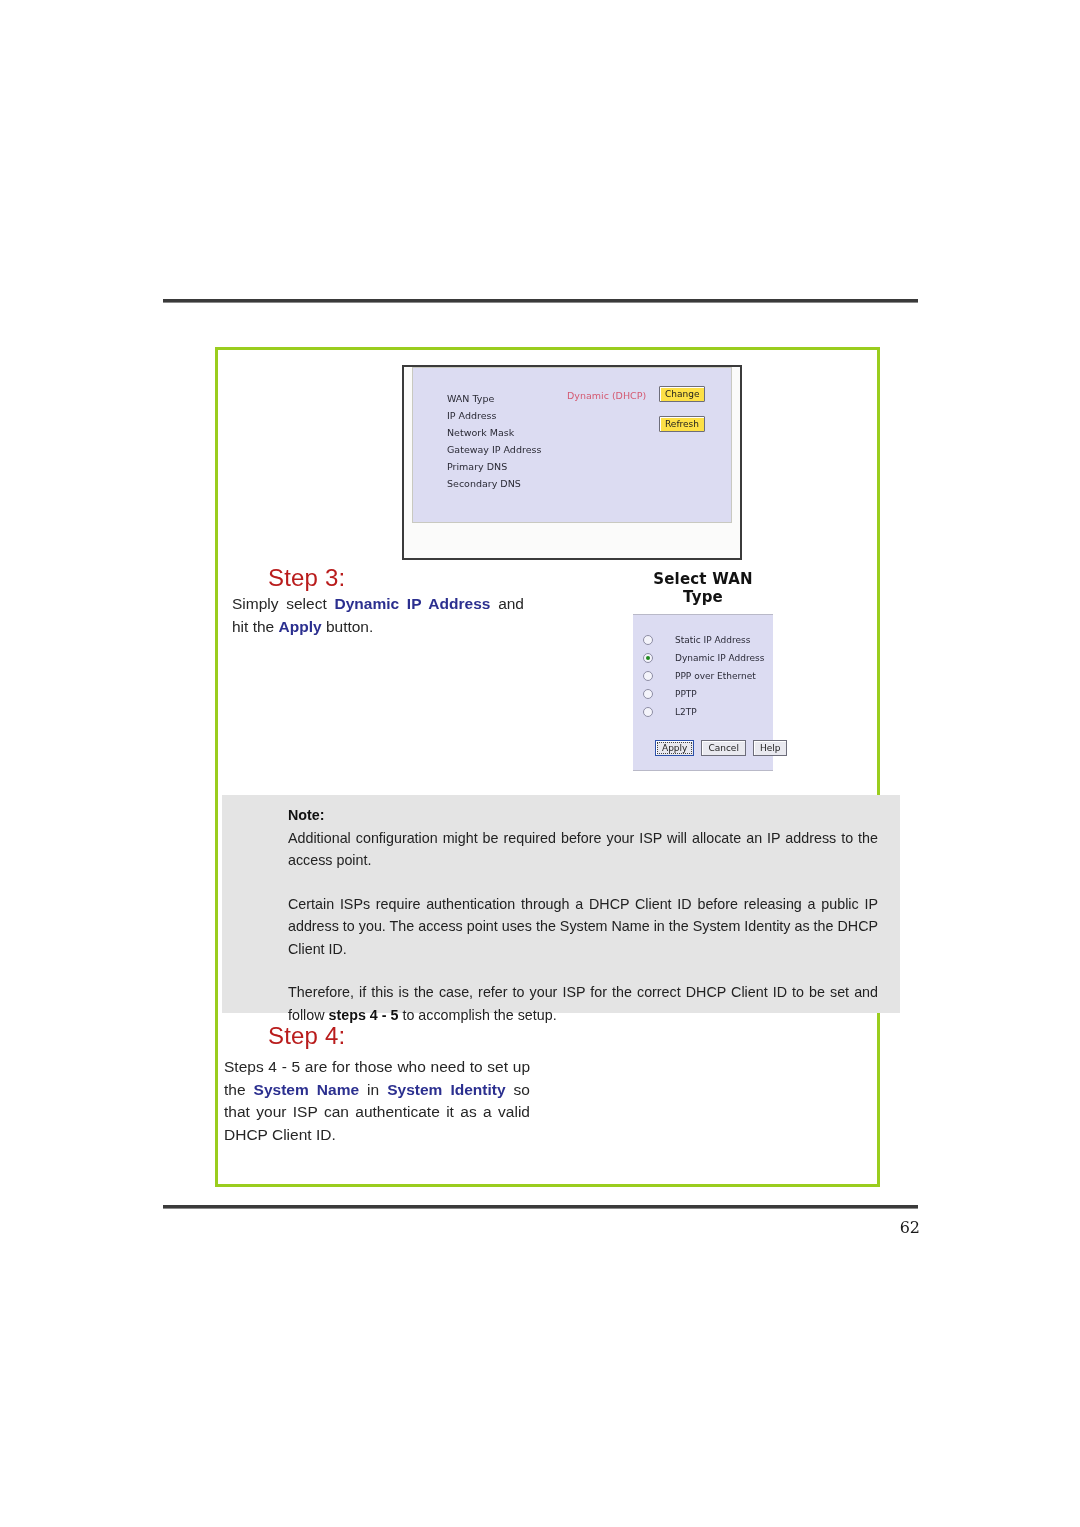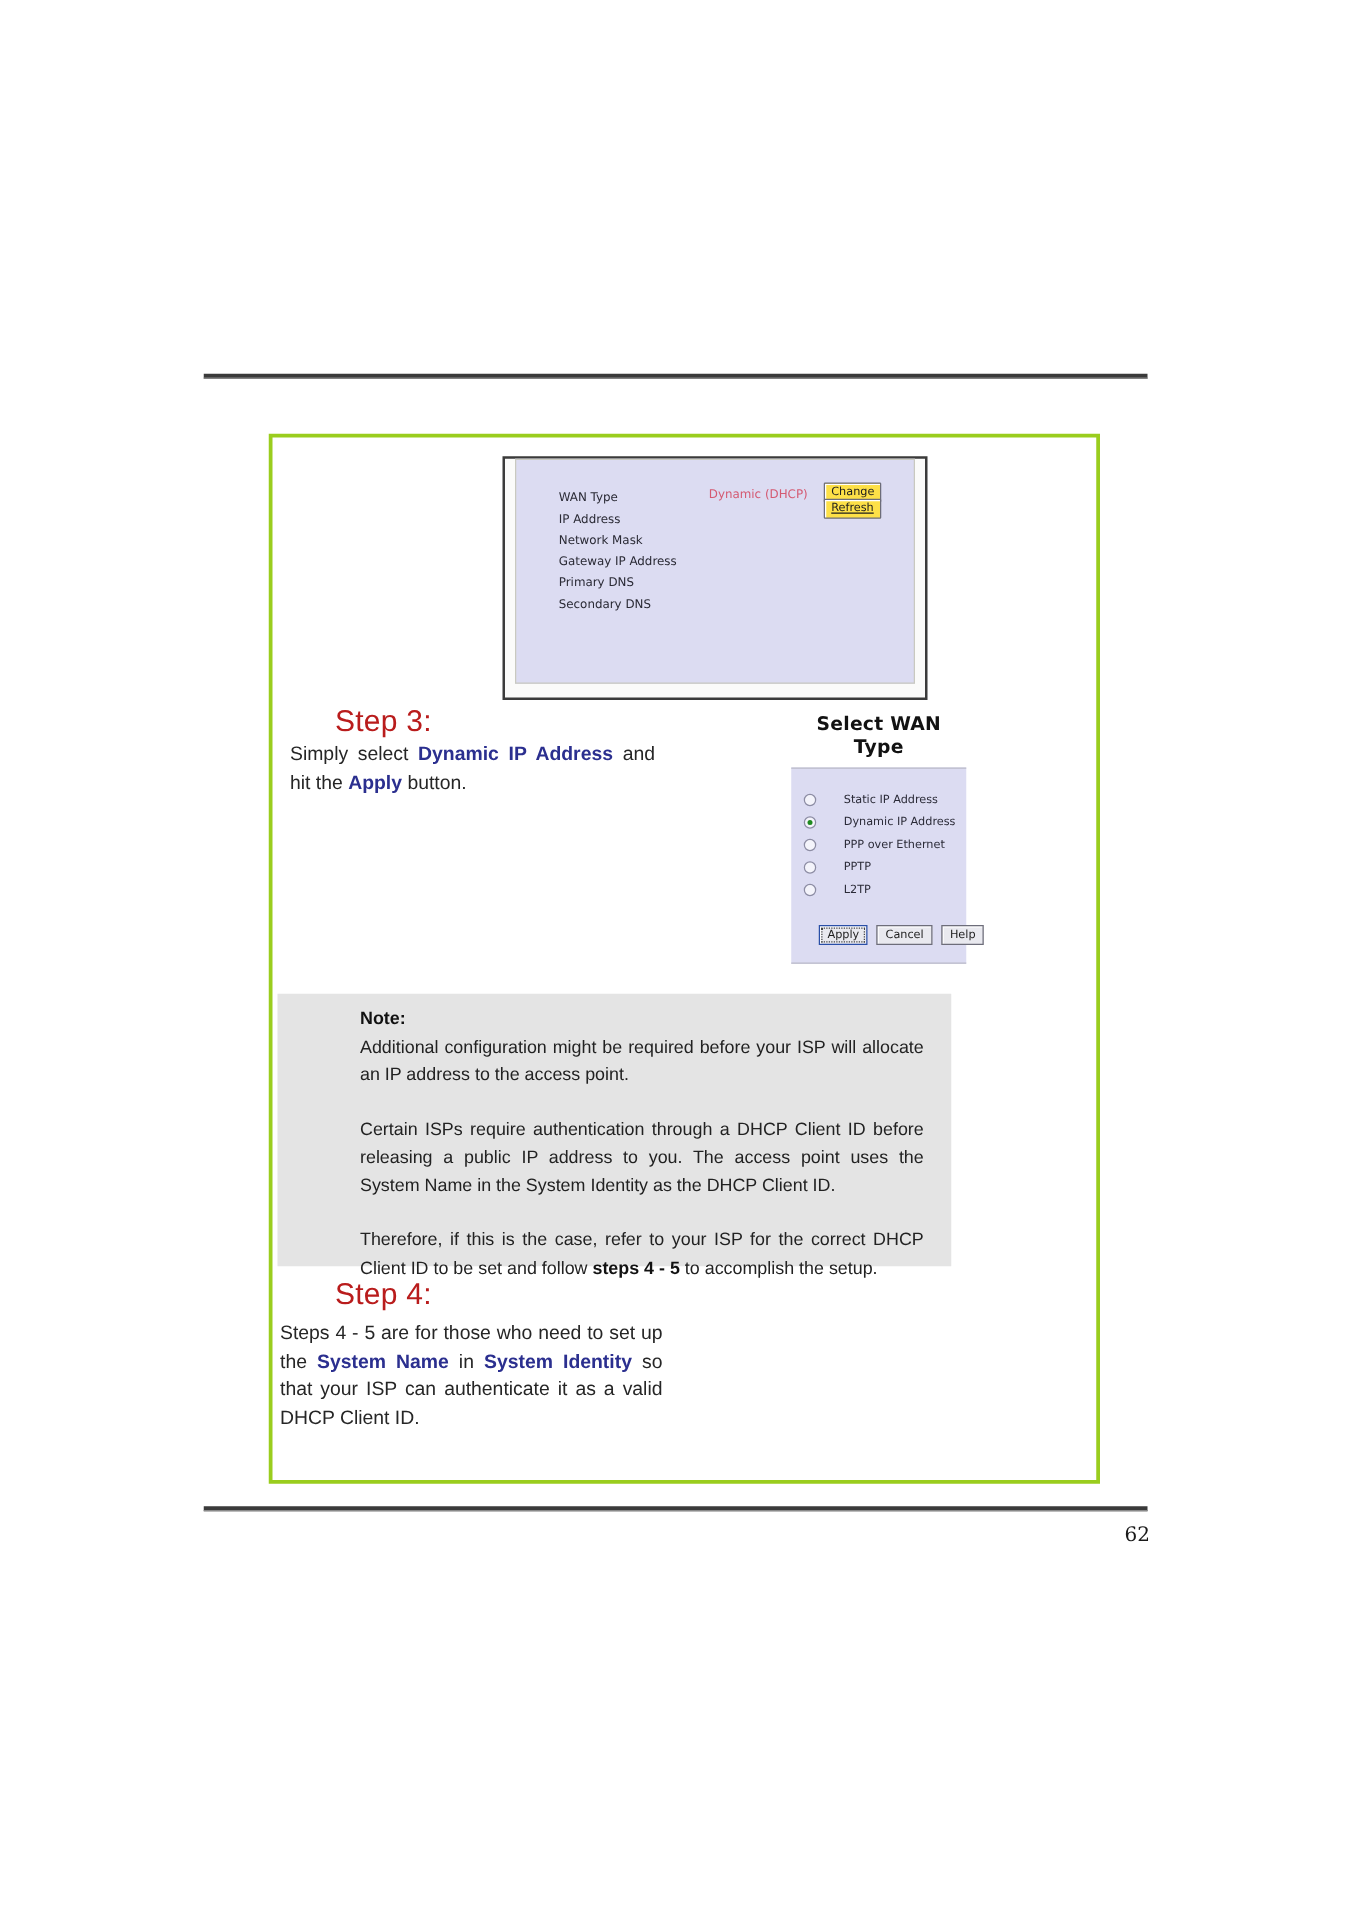--- a/index.html
+++ b/index.html
@@ -66,21 +66,21 @@
     font-size: 15.5px;
     letter-spacing: 0.4px;
     color: #141414;
     padding-top: 9px;
     padding-bottom: 6px;
   }
   .wan-setup-body {
     margin: 0 8px 8px 8px;
     background: #dcdcf2;
     border: 1px solid #c9c9c0;
-    height: 180px;
+    height: 156px;
     position: relative;
     box-sizing: border-box;
   }
   .wan-rows {
     position: absolute;
     left: 34px;
     top: 22px;
     font-family: "DejaVu Sans", sans-serif;
     font-size: 9.5px;
     color: #2a2a35;
@@ -100,21 +100,21 @@
     font-size: 9px;
     color: #1d1d1d;
     background: #fde047;
     border: 1px solid #6d6d7a;
     border-radius: 1px;
     padding: 1px 5px;
     box-shadow: inset 1px 1px 0 #ffffff;
     line-height: 12px;
   }
   .btn-change  { left: 246px; top: 18px; }
-  .btn-refresh { left: 246px; top: 31px; text-decoration: underline; }
+  .btn-refresh { left: 246px; top: 48px; }
 
   
   .wan-type {
     position: absolute;
     left: 415px;
     top: 216px;
     width: 140px;
     height: 200px;
   }
   .wan-type-title {
@@ -220,21 +220,21 @@
   #step3-text    { left: 232px; top: 593px; width: 292px; }
 
   #step4-heading { left: 224px; top: 1022px; }
   #step4-text    { left: 224px; top: 1056px; width: 306px; }
 
   
   .note-box {
     position: absolute;
     left: 222px;
     top: 795px;
-    width: 539px;
+    width: 678px;
     height: 218px;
     background: #e4e4e4;
     box-sizing: border-box;
   }
   .note-inner {
     padding: 9px 22px 0 66px;
     font-family: "Liberation Sans", sans-serif;
     font-size: 14.3px;
     line-height: 22.5px;
     color: #222222;

